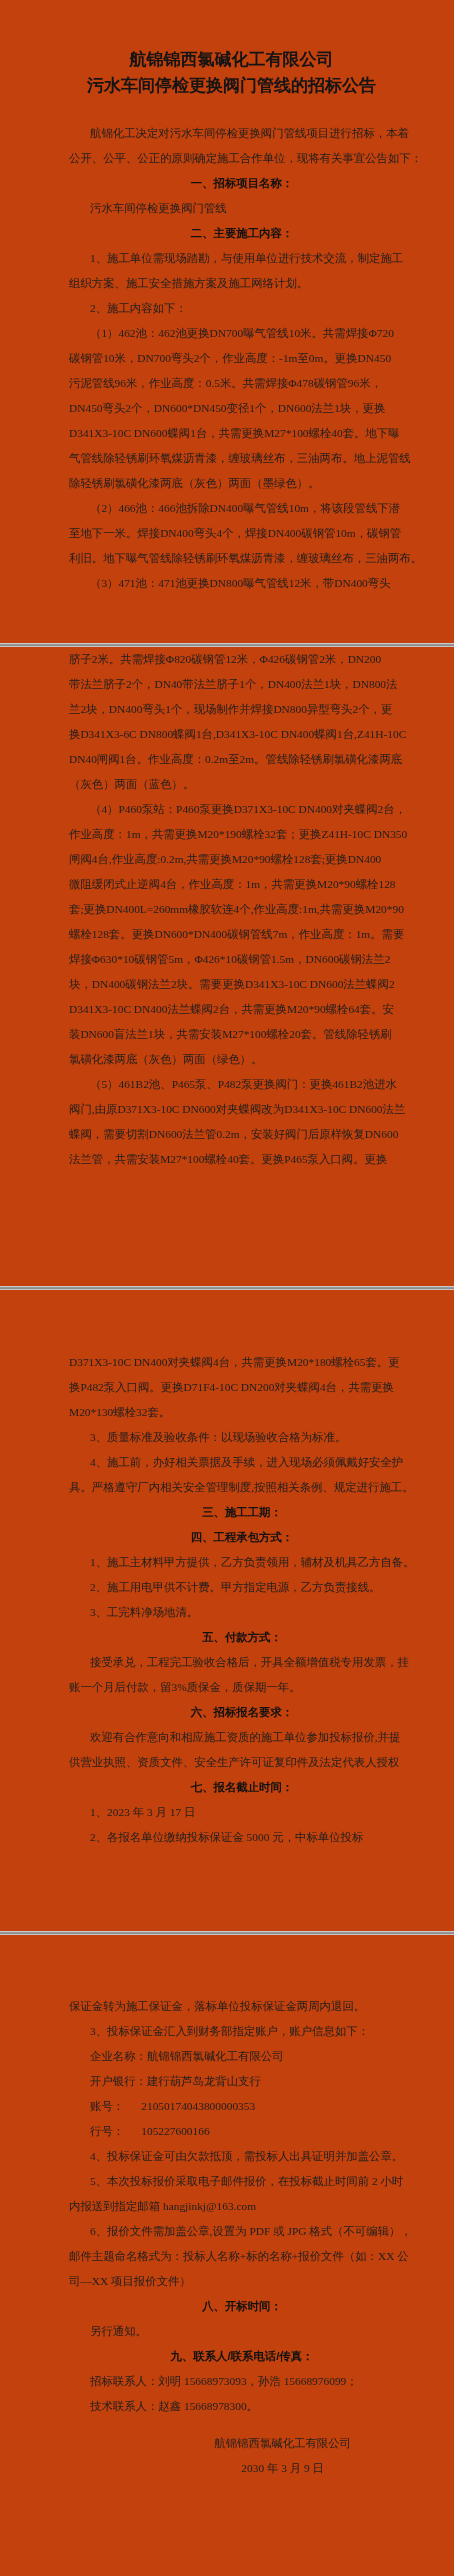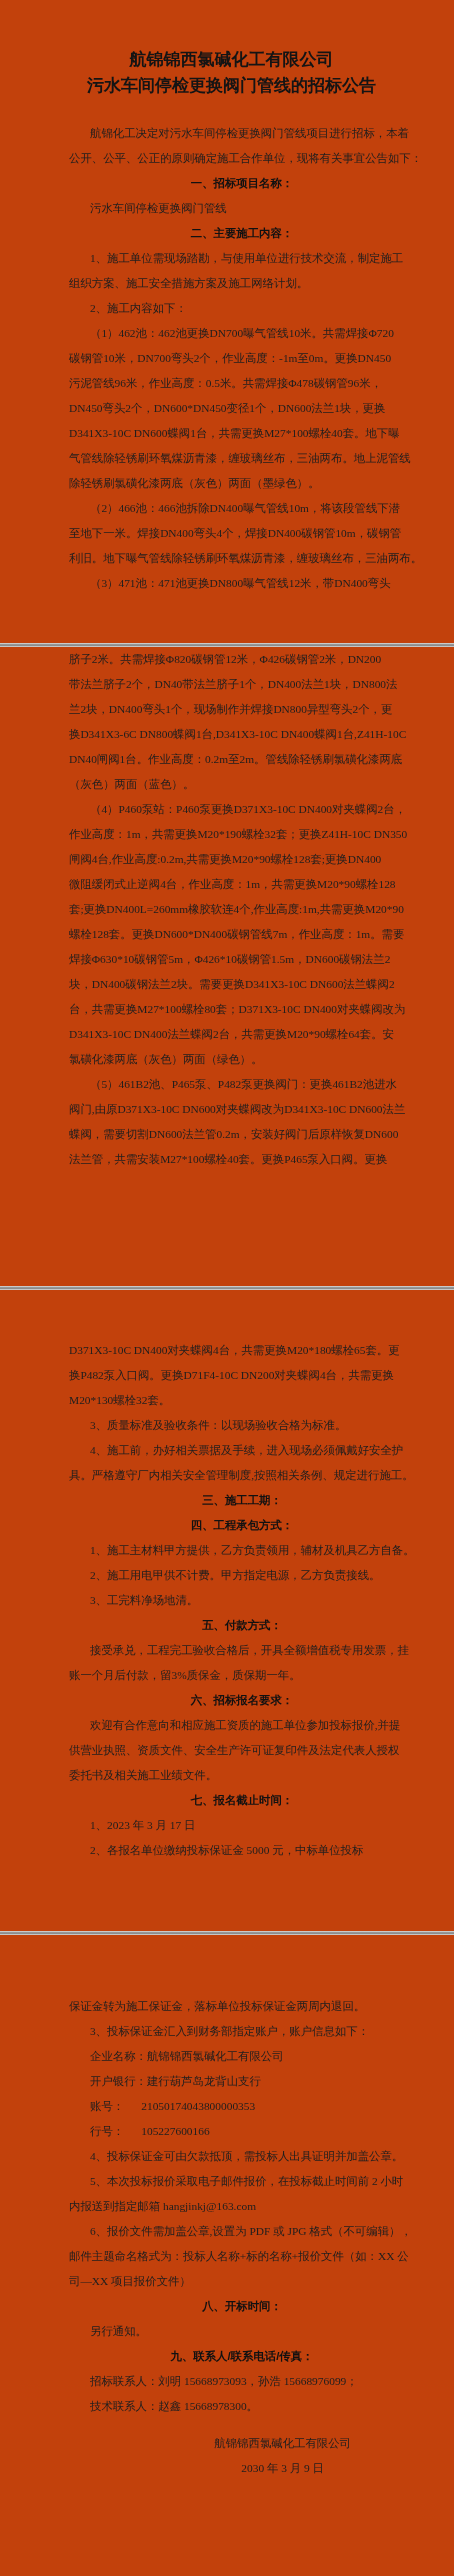--- a/index.html
+++ b/index.html
@@ -18,21 +18,21 @@
   .page {
     position: relative;
     background: #c2410c;
     box-sizing: border-box;
     padding-left: 69px;
     padding-right: 61px;
     overflow: hidden;
   }
   #page-1 { height: 643px; padding-top: 47px; }
   #page-2 { height: 639px; }
-  #page-3 { height: 641px; padding-top: 48px; }
+  #page-3 { height: 641px; padding-top: 60px; }
   #page-4 { height: 642px; padding-top: 59px; }
   .separator {
     height: 3.9px;
     width: 455px;
     background: linear-gradient(to bottom, #ededed 0%, #9a9a9a 30%, #8c8c8c 65%, #e6e6e6 100%);
   }
   .line {
     white-space: pre;
     font-size: 11.4px;
     line-height: 25px;
@@ -105,22 +105,22 @@
       <div class="line">DN40闸阀1台。作业高度：0.2m至2m。管线除轻锈刷氯磺化漆两底</div>
       <div class="line">（灰色）两面（蓝色）。</div>
       <div class="line ind">（4）P460泵站：P460泵更换D371X3-10C DN400对夹蝶阀2台，</div>
       <div class="line">作业高度：1m，共需更换M20*190螺栓32套；更换Z41H-10C DN350</div>
       <div class="line">闸阀4台,作业高度:0.2m,共需更换M20*90螺栓128套;更换DN400</div>
       <div class="line">微阻缓闭式止逆阀4台，作业高度：1m，共需更换M20*90螺栓128</div>
       <div class="line">套;更换DN400L=260mm橡胶软连4个,作业高度:1m,共需更换M20*90</div>
       <div class="line">螺栓128套。更换DN600*DN400碳钢管线7m，作业高度：1m。需要</div>
       <div class="line">焊接Φ630*10碳钢管5m，Φ426*10碳钢管1.5m，DN600碳钢法兰2</div>
       <div class="line">块，DN400碳钢法兰2块。需要更换D341X3-10C DN600法兰蝶阀2</div>
-      <div class="line">台，共需更换M27*100螺栓80套；D371X3-10C DN400对夹蝶阀改为</div>
       <div class="line">D341X3-10C DN400法兰蝶阀2台，共需更换M20*90螺栓64套。安</div>
+      <div class="line">装DN600盲法兰1块，共需安装M27*100螺栓20套。管线除轻锈刷</div>
       <div class="line">氯磺化漆两底（灰色）两面（绿色）。</div>
       <div class="line ind">（5）461B2池、P465泵、P482泵更换阀门：更换461B2池进水</div>
       <div class="line">阀门,由原D371X3-10C DN600对夹蝶阀改为D341X3-10C DN600法兰</div>
       <div class="line">蝶阀，需要切割DN600法兰管0.2m，安装好阀门后原样恢复DN600</div>
       <div class="line">法兰管，共需安装M27*100螺栓40套。更换P465泵入口阀。更换</div>
     </section>
   <div class="separator"></div>
   <section class="page" id="page-3">
       <div class="line">D371X3-10C DN400对夹蝶阀4台，共需更换M20*180螺栓65套。更</div>
       <div class="line">换P482泵入口阀。更换D71F4-10C DN200对夹蝶阀4台，共需更换</div>
@@ -132,21 +132,20 @@
       <div class="line heading ind">四、工程承包方式：</div>
       <div class="line ind">1、施工主材料甲方提供，乙方负责领用，辅材及机具乙方自备。</div>
       <div class="line ind">2、施工用电甲供不计费。甲方指定电源，乙方负责接线。</div>
       <div class="line ind">3、工完料净场地清。</div>
       <div class="line heading ind">五、付款方式：</div>
       <div class="line ind">接受承兑，工程完工验收合格后，开具全额增值税专用发票，挂</div>
       <div class="line">账一个月后付款，留3%质保金，质保期一年。</div>
       <div class="line heading ind">六、招标报名要求：</div>
       <div class="line ind">欢迎有合作意向和相应施工资质的施工单位参加投标报价,并提</div>
       <div class="line">供营业执照、资质文件、安全生产许可证复印件及法定代表人授权</div>
-      <div class="line">委托书及相关施工业绩文件。</div>
       <div class="line heading ind">七、报名截止时间：</div>
       <div class="line ind">1、2023 年 3 月 17 日</div>
       <div class="line ind">2、各报名单位缴纳投标保证金 5000 元，中标单位投标</div>
     </section>
   <div class="separator"></div>
   <section class="page" id="page-4">
       <div class="line">保证金转为施工保证金，落标单位投标保证金两周内退回。</div>
       <div class="line ind">3、投标保证金汇入到财务部指定账户，账户信息如下：</div>
       <div class="line ind">企业名称：航锦锦西氯碱化工有限公司</div>
       <div class="line ind">开户银行：建行葫芦岛龙背山支行</div>

